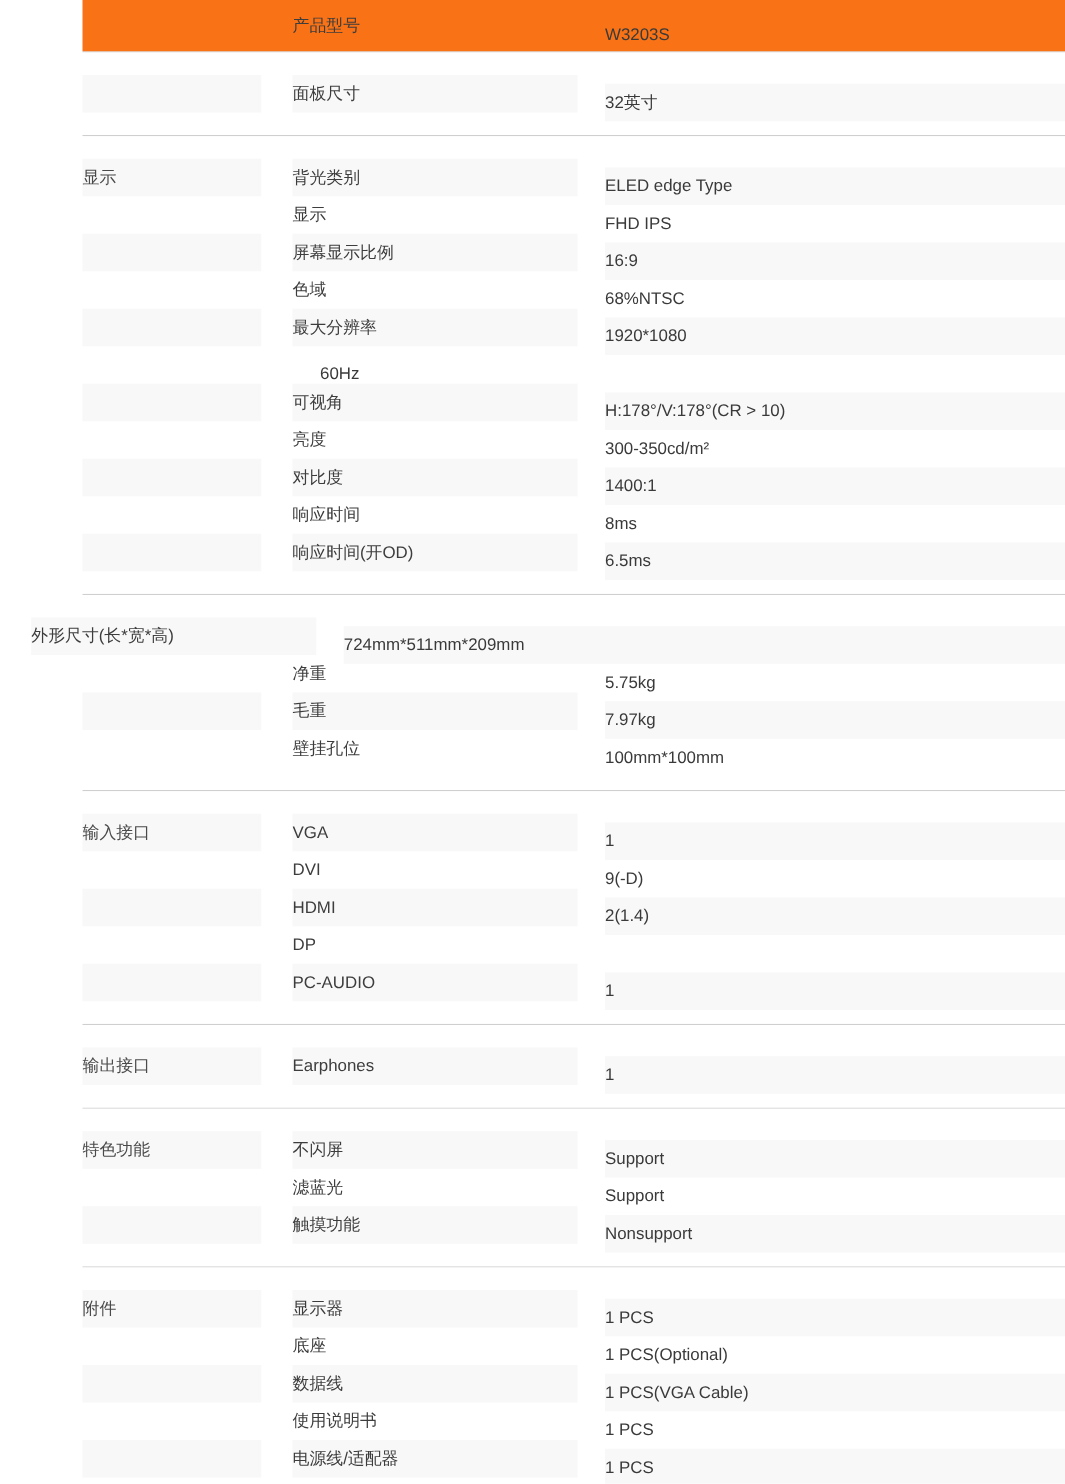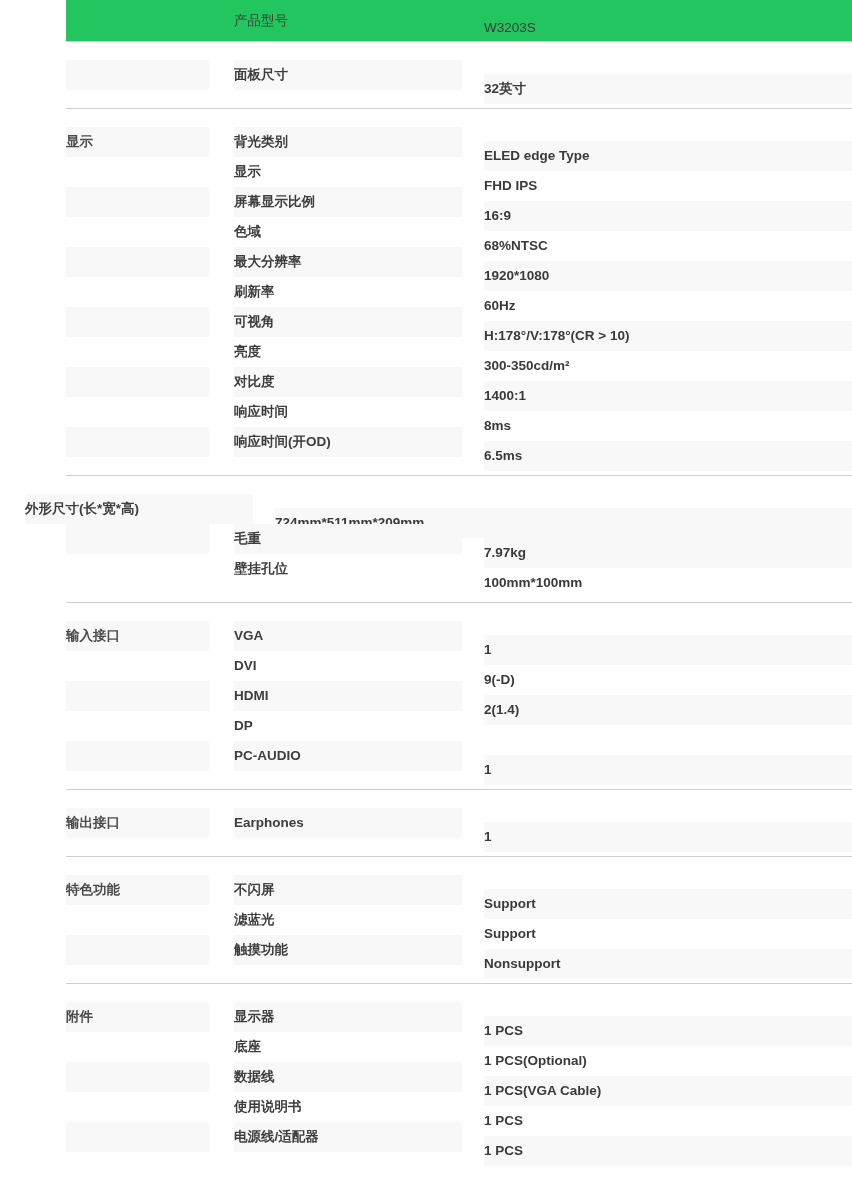--- a/index.html
+++ b/index.html
@@ -22,22 +22,22 @@
     margin-left:66px;
     margin-right:0;
   }
 
   .section-gap { height:18px; background:#ffffff; }
 
   
   .spec-row {
     display:flex;
     height:30px;
+    align-items:center;
     position:relative;
-    font-weight:bold;
   }
   .cell {
     height:30px;
     display:flex;
     align-items:center;
     font-size:13.5px;
     color:#3b3b3b;
     line-height:30px;
     white-space:nowrap;
     overflow:hidden;
@@ -63,21 +63,21 @@
 
   
   .spec-row.shaded .cell-group,
   .spec-row.shaded .cell-key,
   .spec-row.shaded .cell-val {
     background:#f8f8f8;
   }
 
   
   .top-band {
-    background:#22c55e;
+    background:#f97316;
     margin-left:66px;
     height:41px;
     display:flex;
     align-items:center;
     position:relative;
   }
   .top-band .cell { background:transparent; height:41px; line-height:41px; }
   .top-band .cell-group { margin-left:0; width:143px; }
 </style>
 </head>
@@ -137,21 +137,20 @@
       <div class="spec-row shaded">
         <div class="cell cell-group"></div>
         <div class="gap-a"></div>
         <div class="cell cell-key">最大分辨率</div>
         <div class="gap-b"></div>
         <div class="cell cell-val">1920*1080</div>
       </div>
       <div class="spec-row">
         <div class="cell cell-group"></div>
         <div class="gap-a"></div>
-        <div class="cell cell-key">刷新率</div>
         <div class="gap-b"></div>
         <div class="cell cell-val">60Hz</div>
       </div>
       <div class="spec-row shaded">
         <div class="cell cell-group"></div>
         <div class="gap-a"></div>
         <div class="cell cell-key">可视角</div>
         <div class="gap-b"></div>
         <div class="cell cell-val">H:178°/V:178°(CR &gt; 10)</div>
       </div>
@@ -187,20 +186,27 @@
     </div>
     <div class="spec-divider"></div>
     <div class="spec-section">
       <div class="section-gap"></div>
       <div class="spec-row shaded">
         <div class="gap-a"></div>
         <div class="cell cell-key">外形尺寸(长*宽*高)</div>
         <div class="gap-b"></div>
         <div class="cell cell-val">724mm*511mm*209mm</div>
       </div>
+      <div class="spec-row">
+        <div class="cell cell-group"></div>
+        <div class="gap-a"></div>
+        <div class="cell cell-key">净重</div>
+        <div class="gap-b"></div>
+        <div class="cell cell-val">5.75kg</div>
+      </div>
       <div class="spec-row shaded">
         <div class="cell cell-group"></div>
         <div class="gap-a"></div>
         <div class="cell cell-key">毛重</div>
         <div class="gap-b"></div>
         <div class="cell cell-val">7.97kg</div>
       </div>
       <div class="spec-row">
         <div class="cell cell-group"></div>
         <div class="gap-a"></div>

